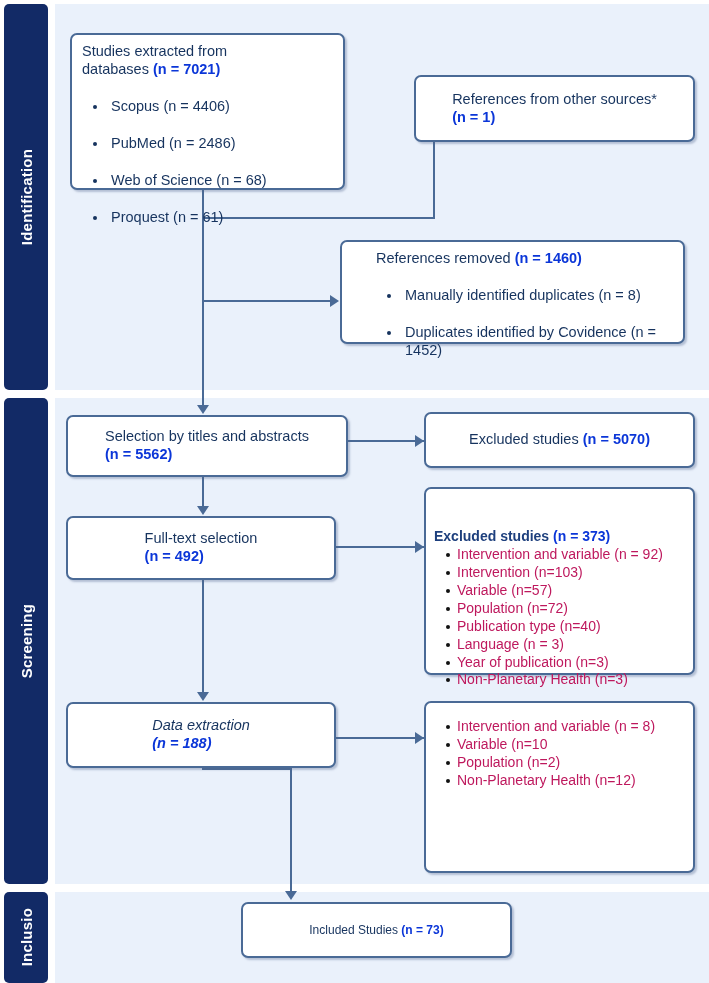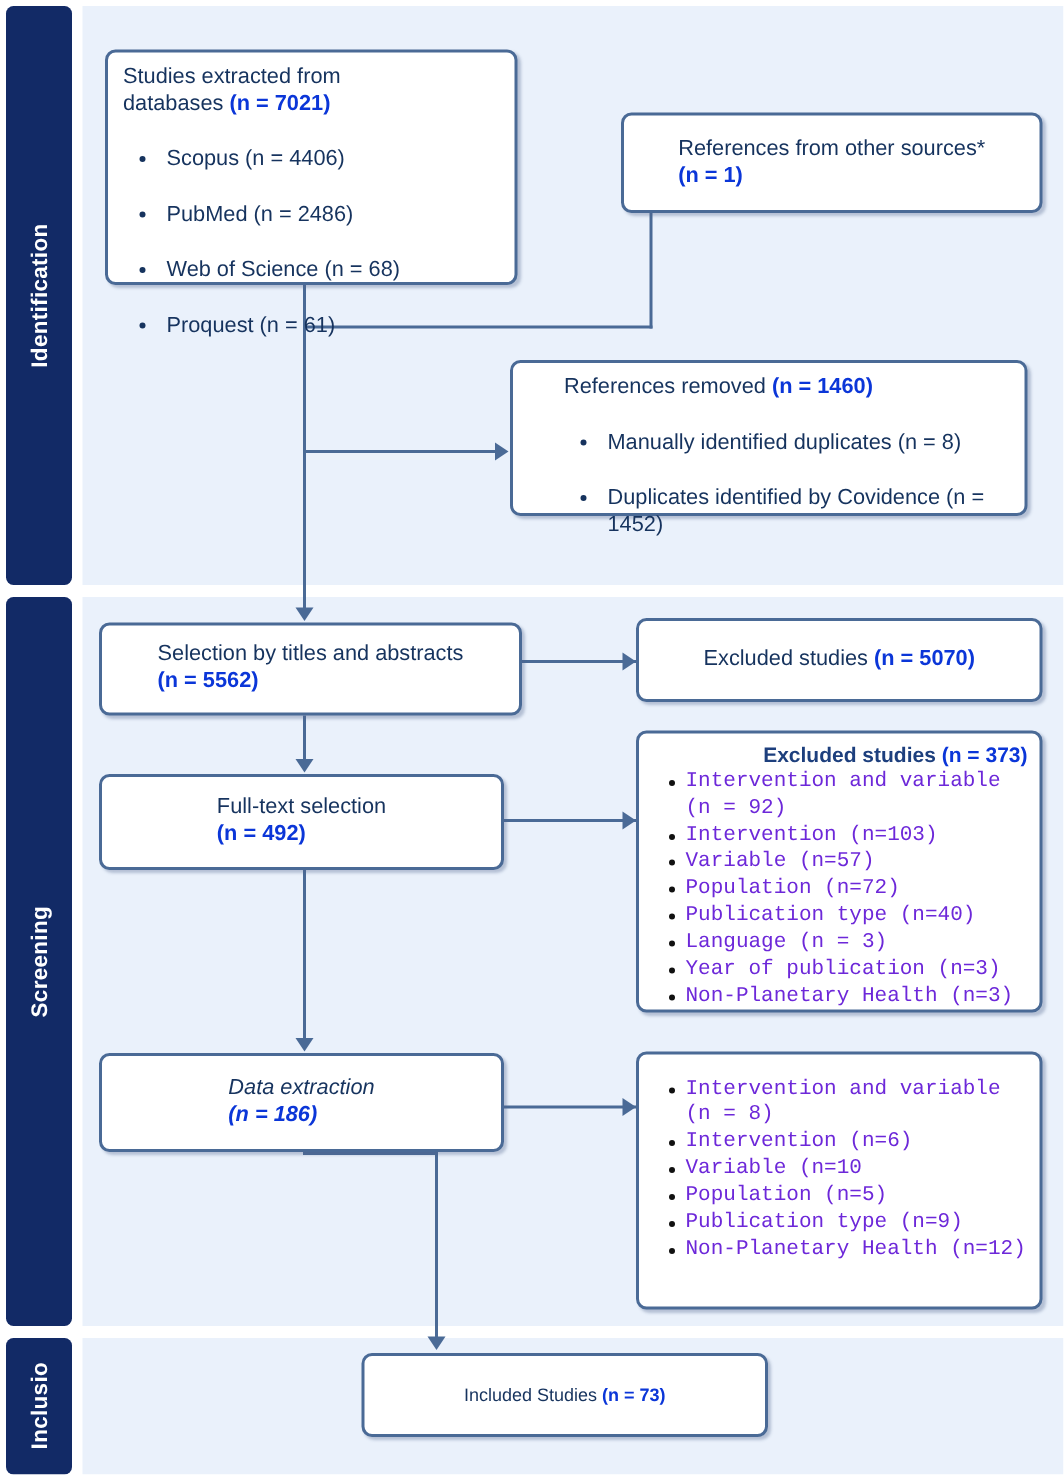--- a/index.html
+++ b/index.html
@@ -51,26 +51,26 @@
 
   
   .n{color:#0b36d8;font-weight:bold;}
 
   
   ul.dots{margin:3px 0 0 0;padding-left:26px;list-style:disc;}
   ul.dots li{margin:19px 0;padding-left:3px;}
 
   
   ul.sq{margin:1px 0 0 0;padding-left:12px;list-style:none;}
-  ul.sq li{position:relative;padding-left:11px;margin:0.5px 0;color:#6d28d9;font-family:Liberation Mono, monospace;}
+  ul.sq li{position:relative;padding-left:11px;margin:0.5px 0;color:#be185d;}
   ul.sq li:before{
     content:"";position:absolute;left:0;top:7px;
     width:4px;height:4px;border-radius:50%;background:#111111;
   }
-  .excl-head{color:#1d3f7d;font-weight:bold;text-align:right;margin-bottom:1px;}
+  .excl-head{color:#1d3f7d;font-weight:bold;text-align:left;margin-bottom:1px;margin-top:33px;}
 
   
   .ln{position:absolute;background:#4a6a96;}
   .vl{width:2px;}
   .hl{height:2px;}
   .arw{position:absolute;width:0;height:0;}
   .arw-d{border-left:6px solid transparent;border-right:6px solid transparent;border-top:9px solid #4a6a96;}
   .arw-r{border-top:6px solid transparent;border-bottom:6px solid transparent;border-left:9px solid #4a6a96;}
 </style>
 </head>
@@ -200,33 +200,31 @@
         <li>Year of publication (n=3)</li>
         <li>Non-Planetary Health (n=3)</li>
       </ul>
     </div>
   </div>
 
   <div class="box" style="left:66px;top:702px;width:270px;height:66px;font-style:italic;">
     <div class="bx-mid">
       <div class="ctr">
         <div>Data extraction</div>
-        <div class="n">(n = 186)</div>
+        <div class="n">(n = 188)</div>
       </div>
     </div>
   </div>
 
   <div class="box" style="left:424px;top:701px;width:271px;height:172px;font-size:14px;">
     <div class="pad" style="padding:14px 8px 6px 8px;">
       <ul class="sq">
         <li>Intervention and variable (n = 8)</li>
-        <li>Intervention (n=6)</li>
         <li>Variable (n=10</li>
-        <li>Population (n=5)</li>
-        <li>Publication type (n=9)</li>
+        <li>Population (n=2)</li>
         <li>Non-Planetary Health (n=12)</li>
       </ul>
     </div>
   </div>
 
   <div class="box" style="left:241px;top:902px;width:271px;height:56px;">
     <div class="bx-mid">
       <div class="ctr" style="font-size:12px;">
         <span>Included Studies </span><span class="n">(n = 73)</span>
       </div>

